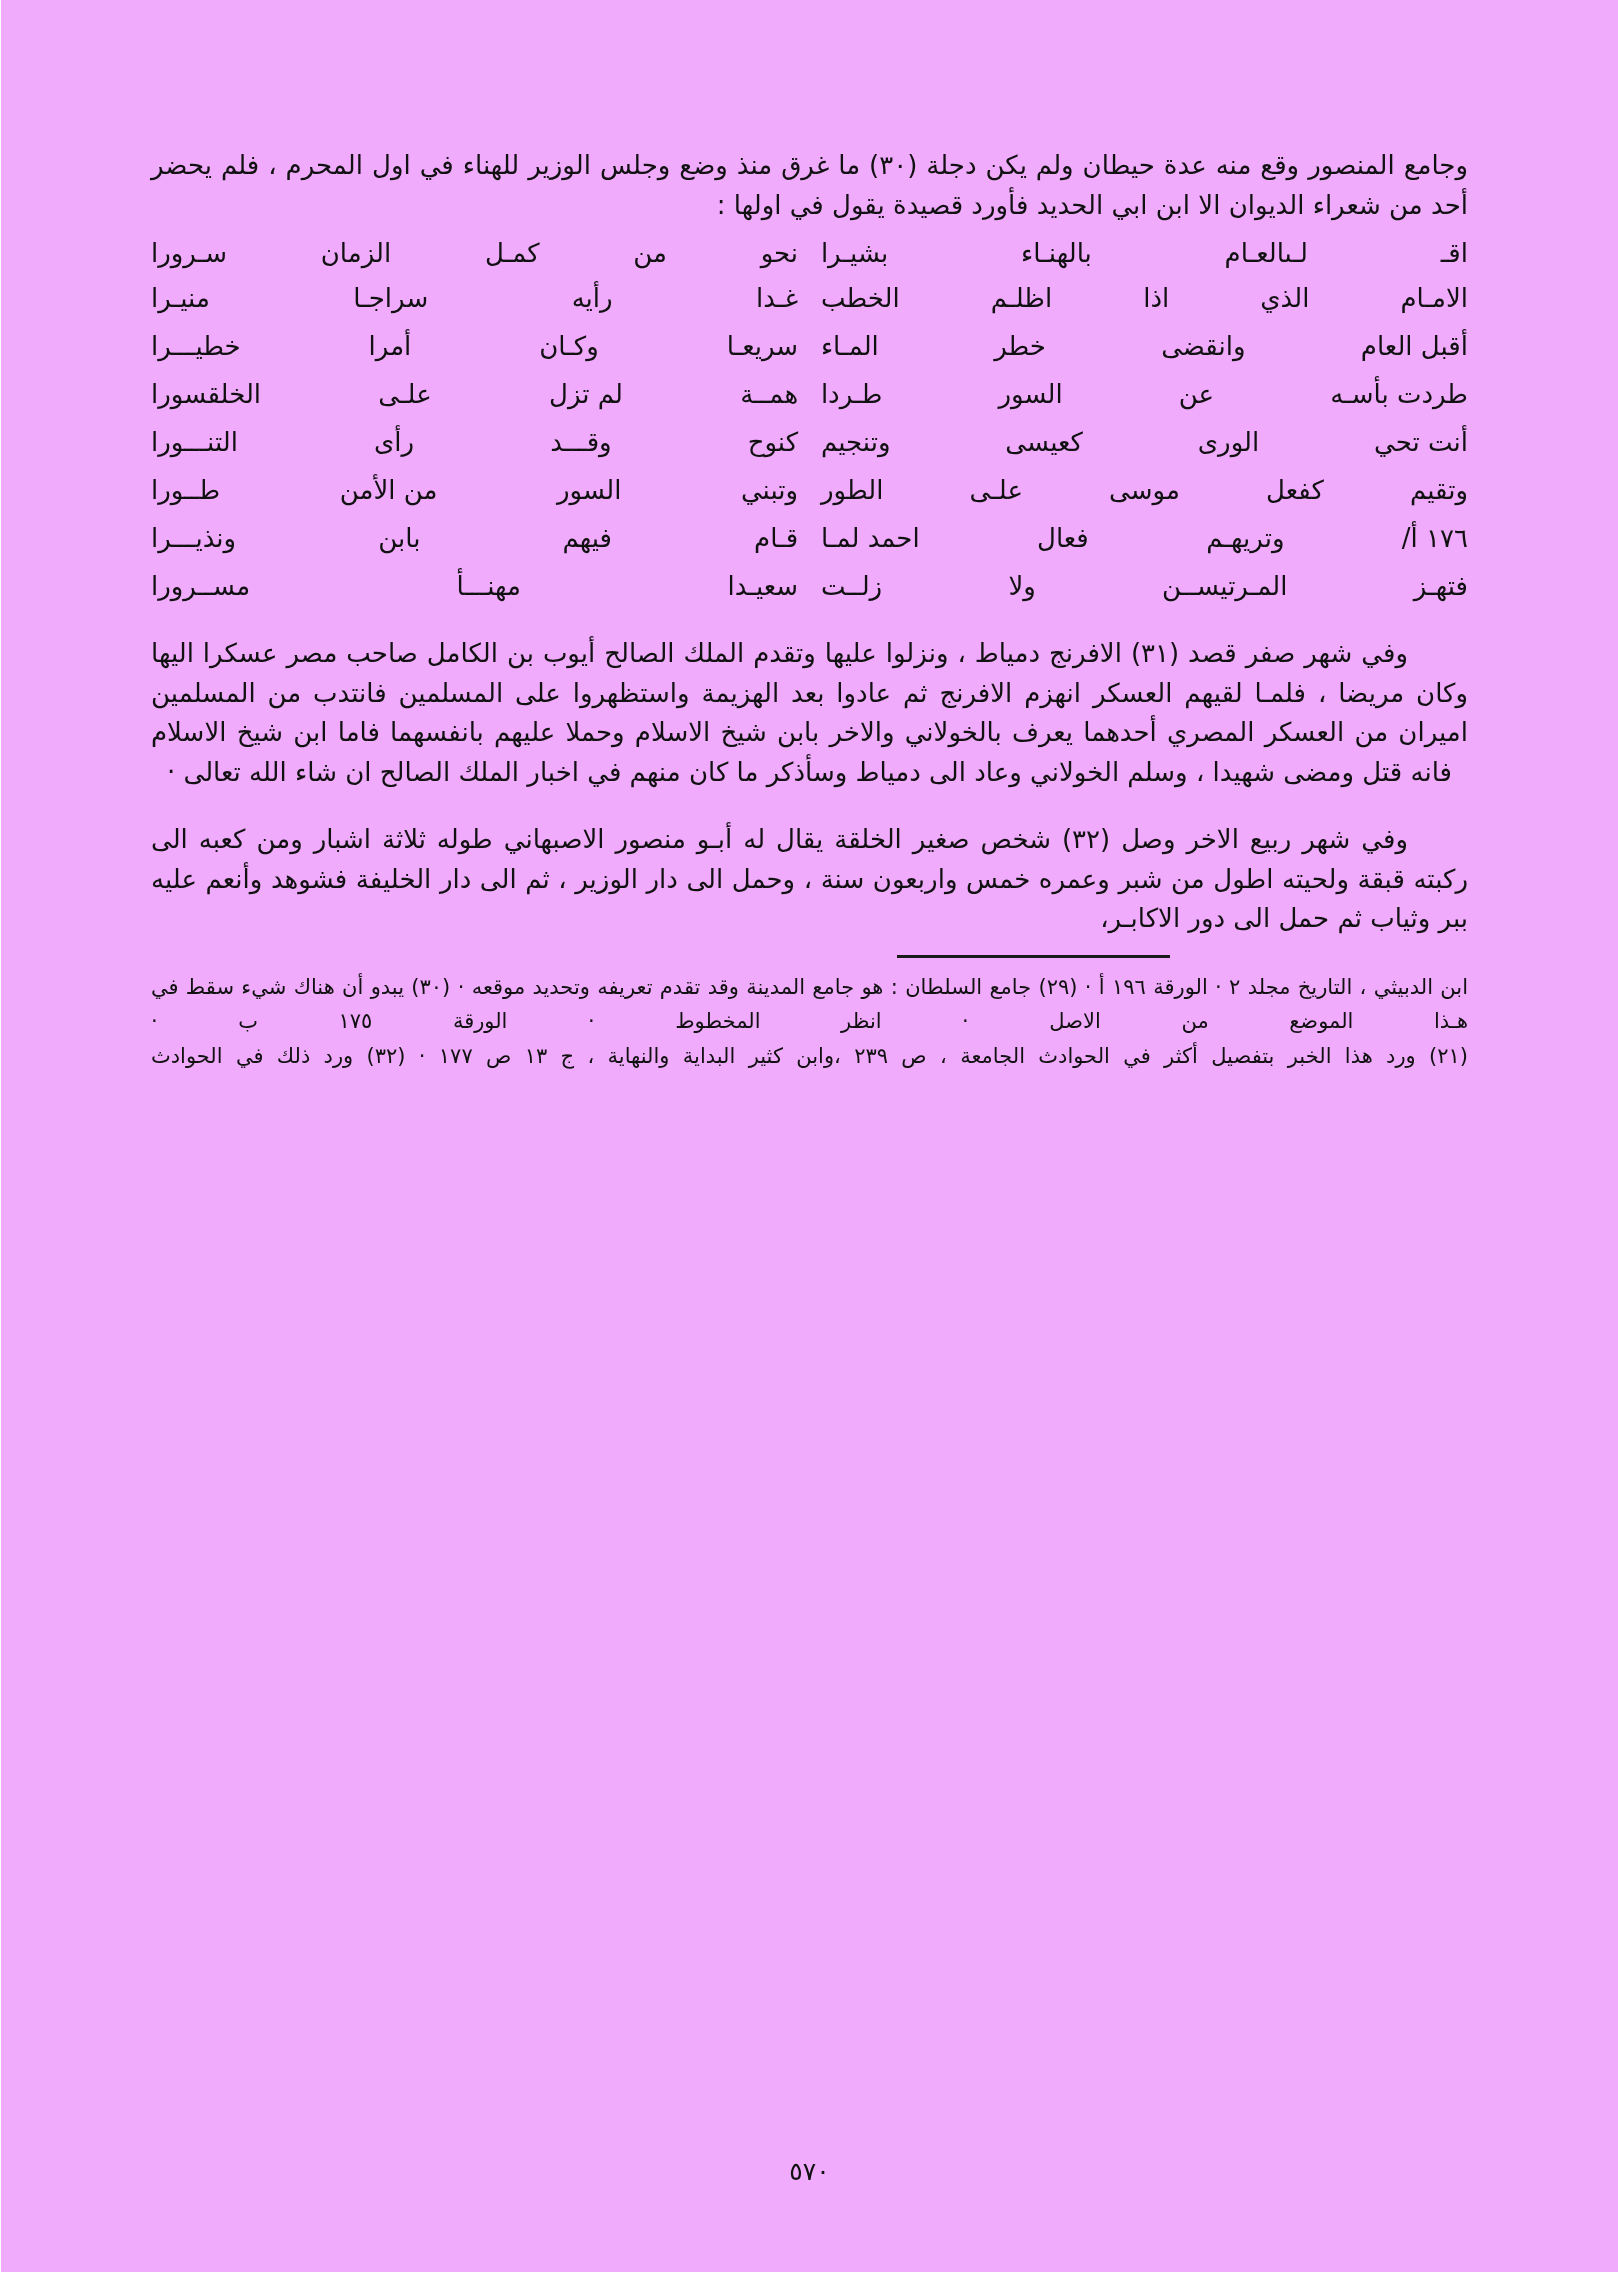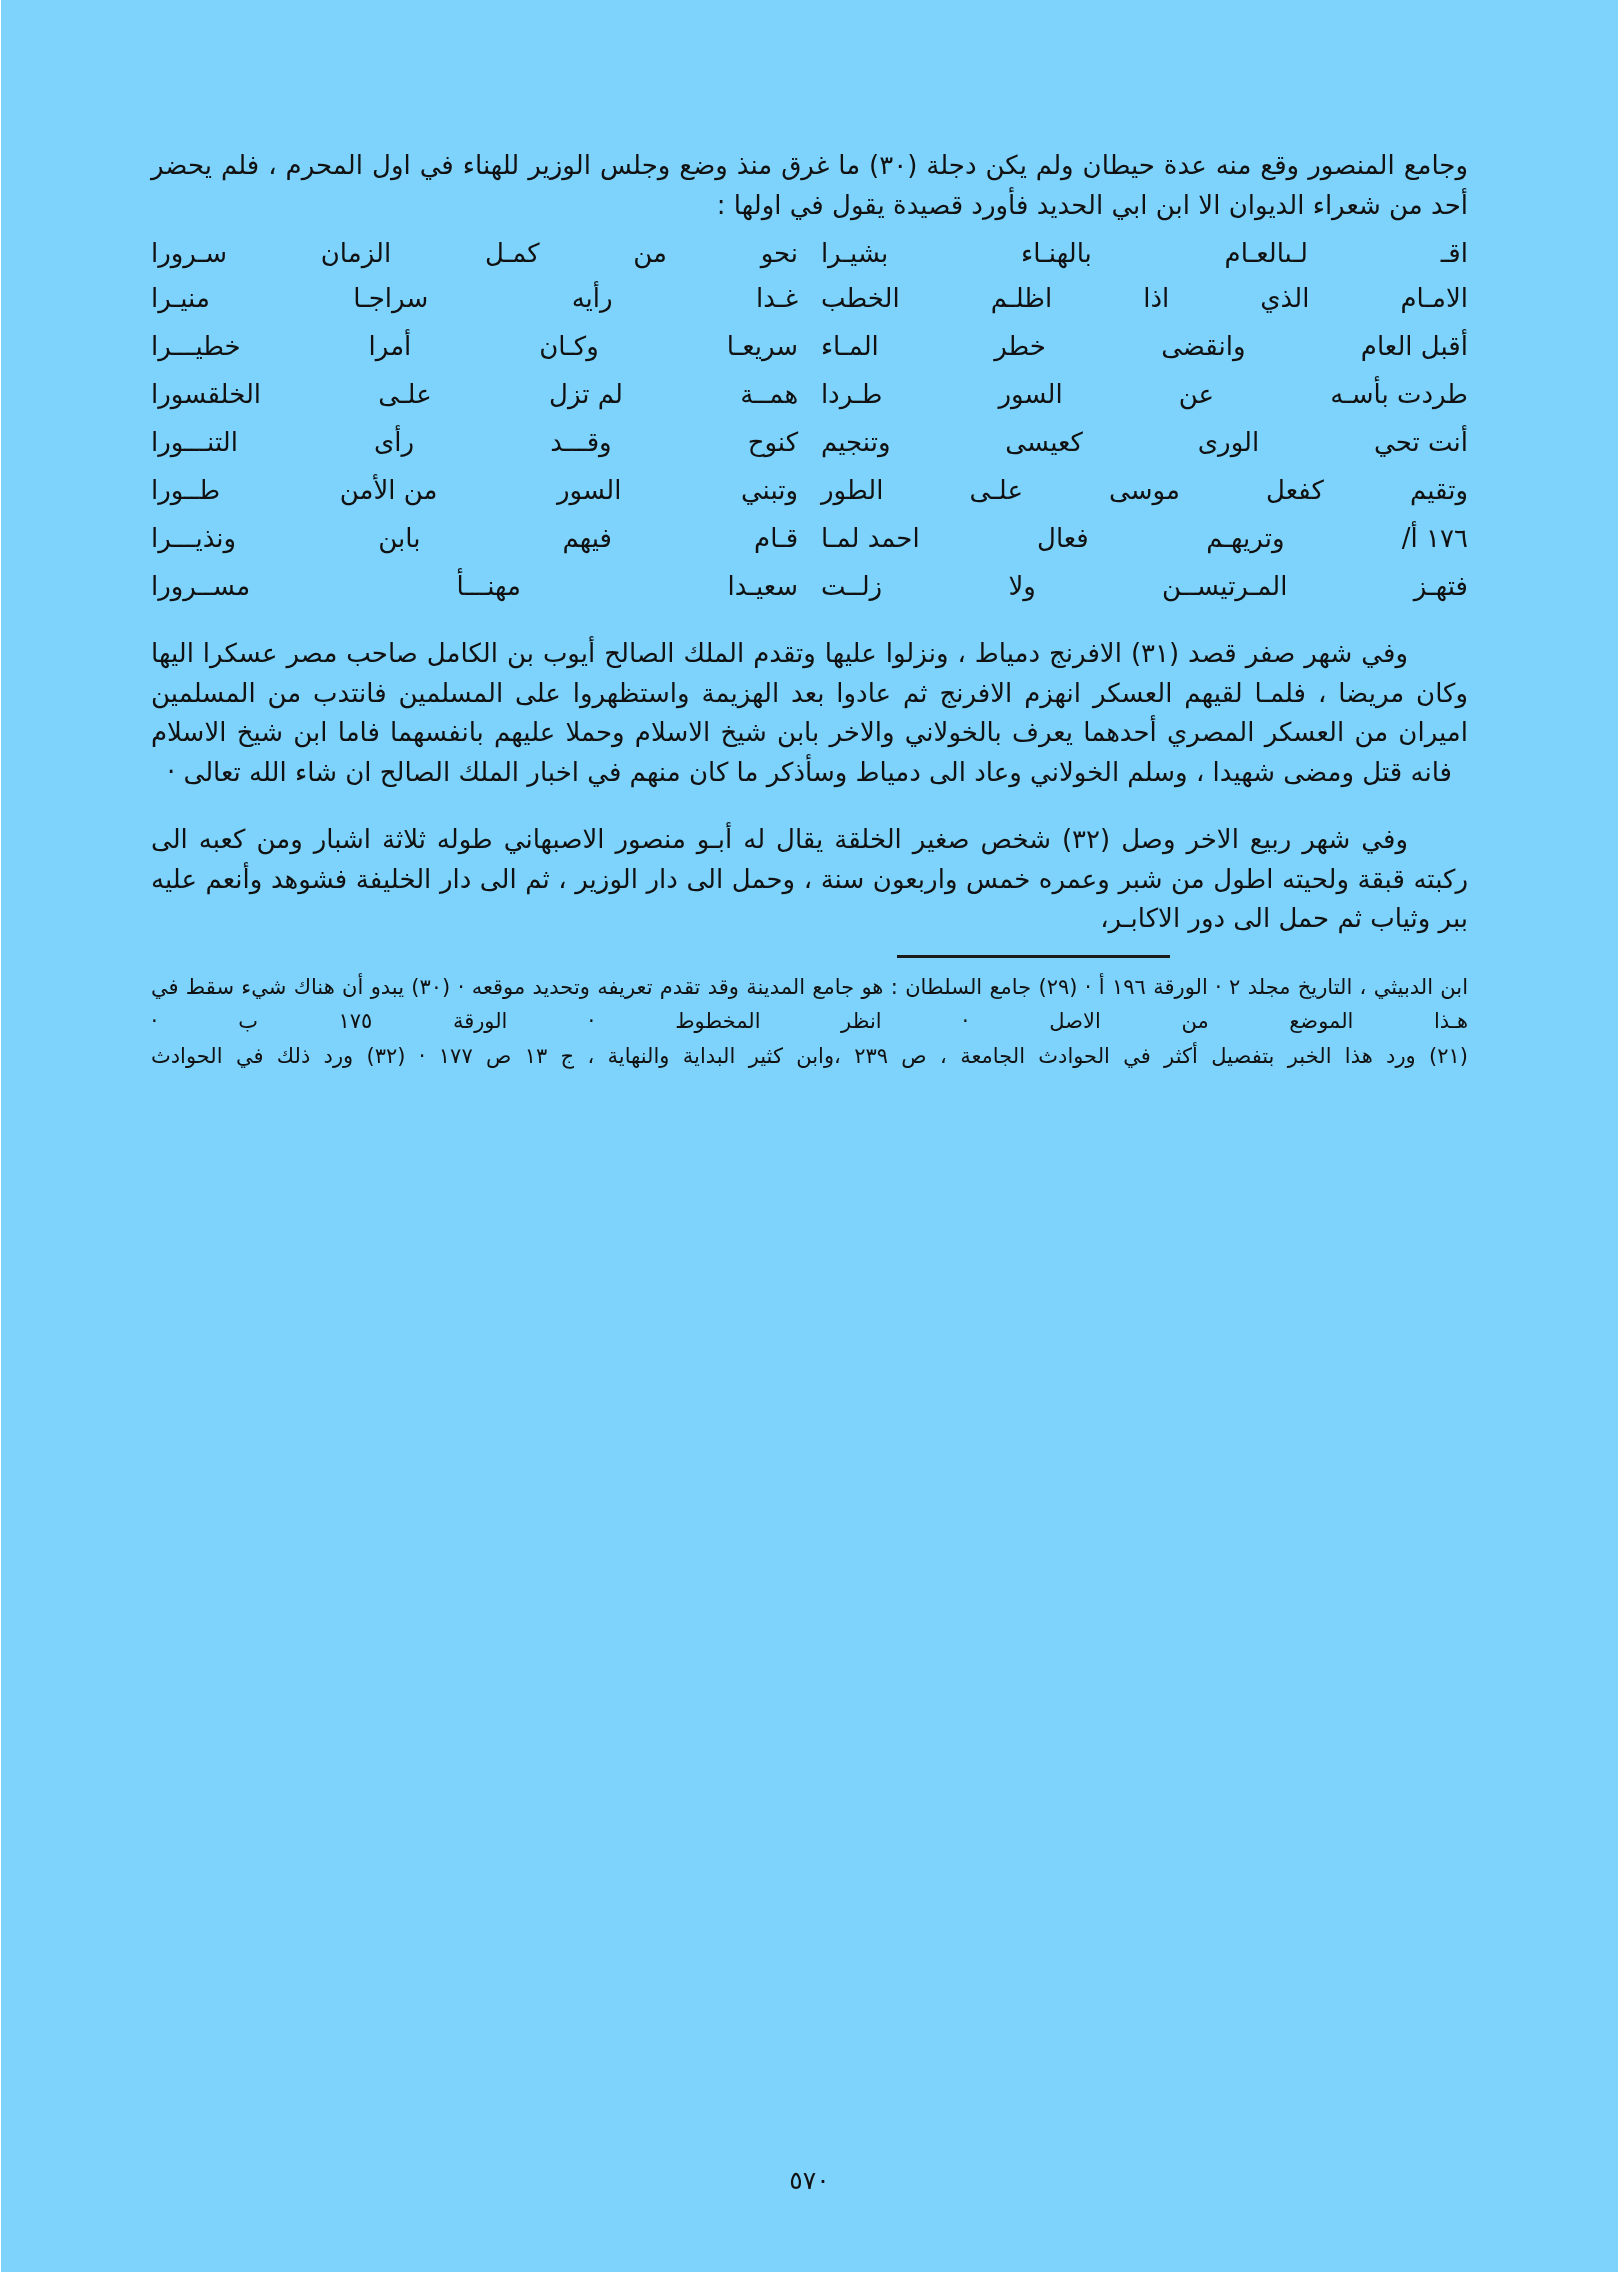--- a/index.html
+++ b/index.html
@@ -12,21 +12,21 @@
     height: 2273px;
     position: relative;
     font-family: "DejaVu Sans", sans-serif;
     color: #111111;
     overflow: hidden;
   }
 
   .page {
     position: absolute;
     inset: 0;
-    background: #7dd3fc;
+    background: #f0abfc;
     padding-left: 24px;
   }
 
   .content {
     position: absolute;
     top: 146px;
     left: 151px;
     right: 151px;
     bottom: 76px;
   }
@@ -110,21 +110,21 @@
   }
   .footnotes p {
     margin: 0 0 1.3px 0;
   }
   .footnotes p.last {
     text-align-last: justify;
   }
 
   .page-number {
     position: absolute;
-    bottom: 78px;
+    bottom: 87px;
     left: 0;
     right: 0;
     text-align: center;
     font-size: 25px;
     letter-spacing: 1.9px;
   }
 </style>
 </head>
 <body>
 

